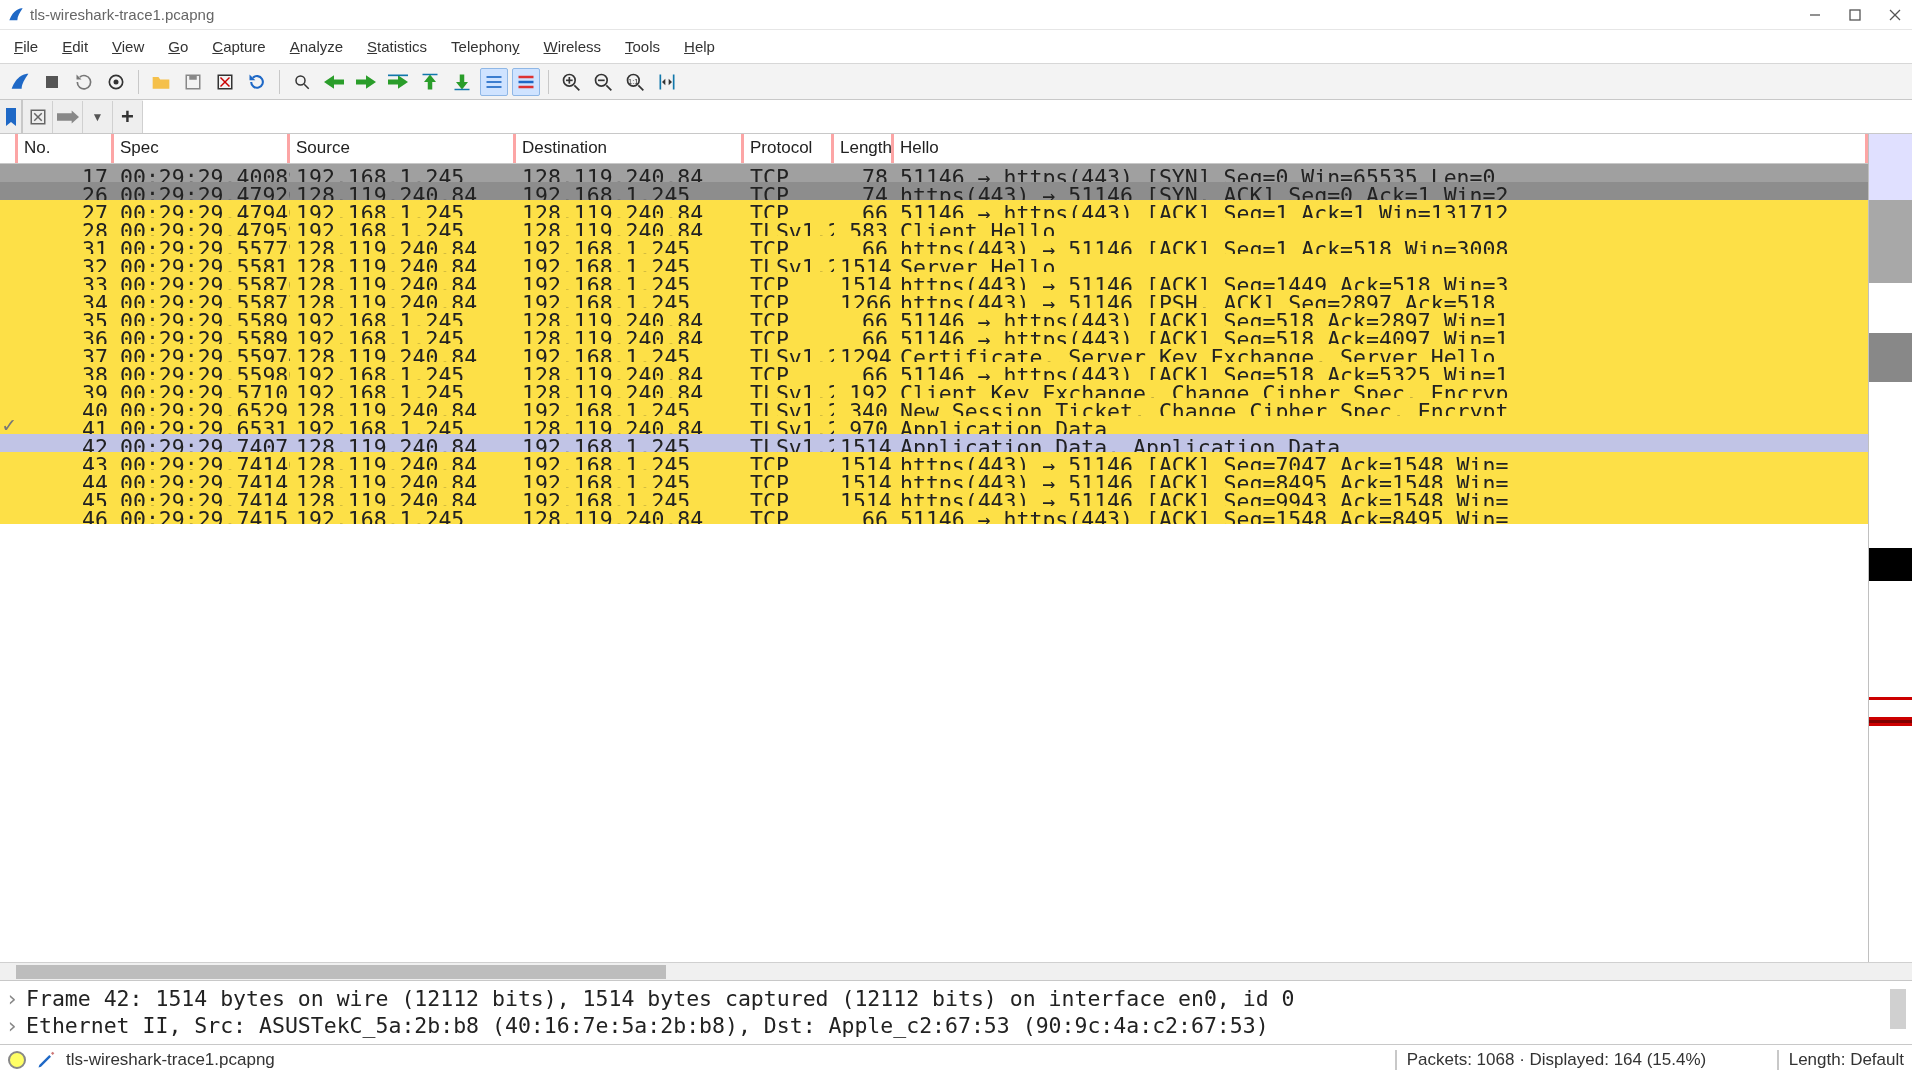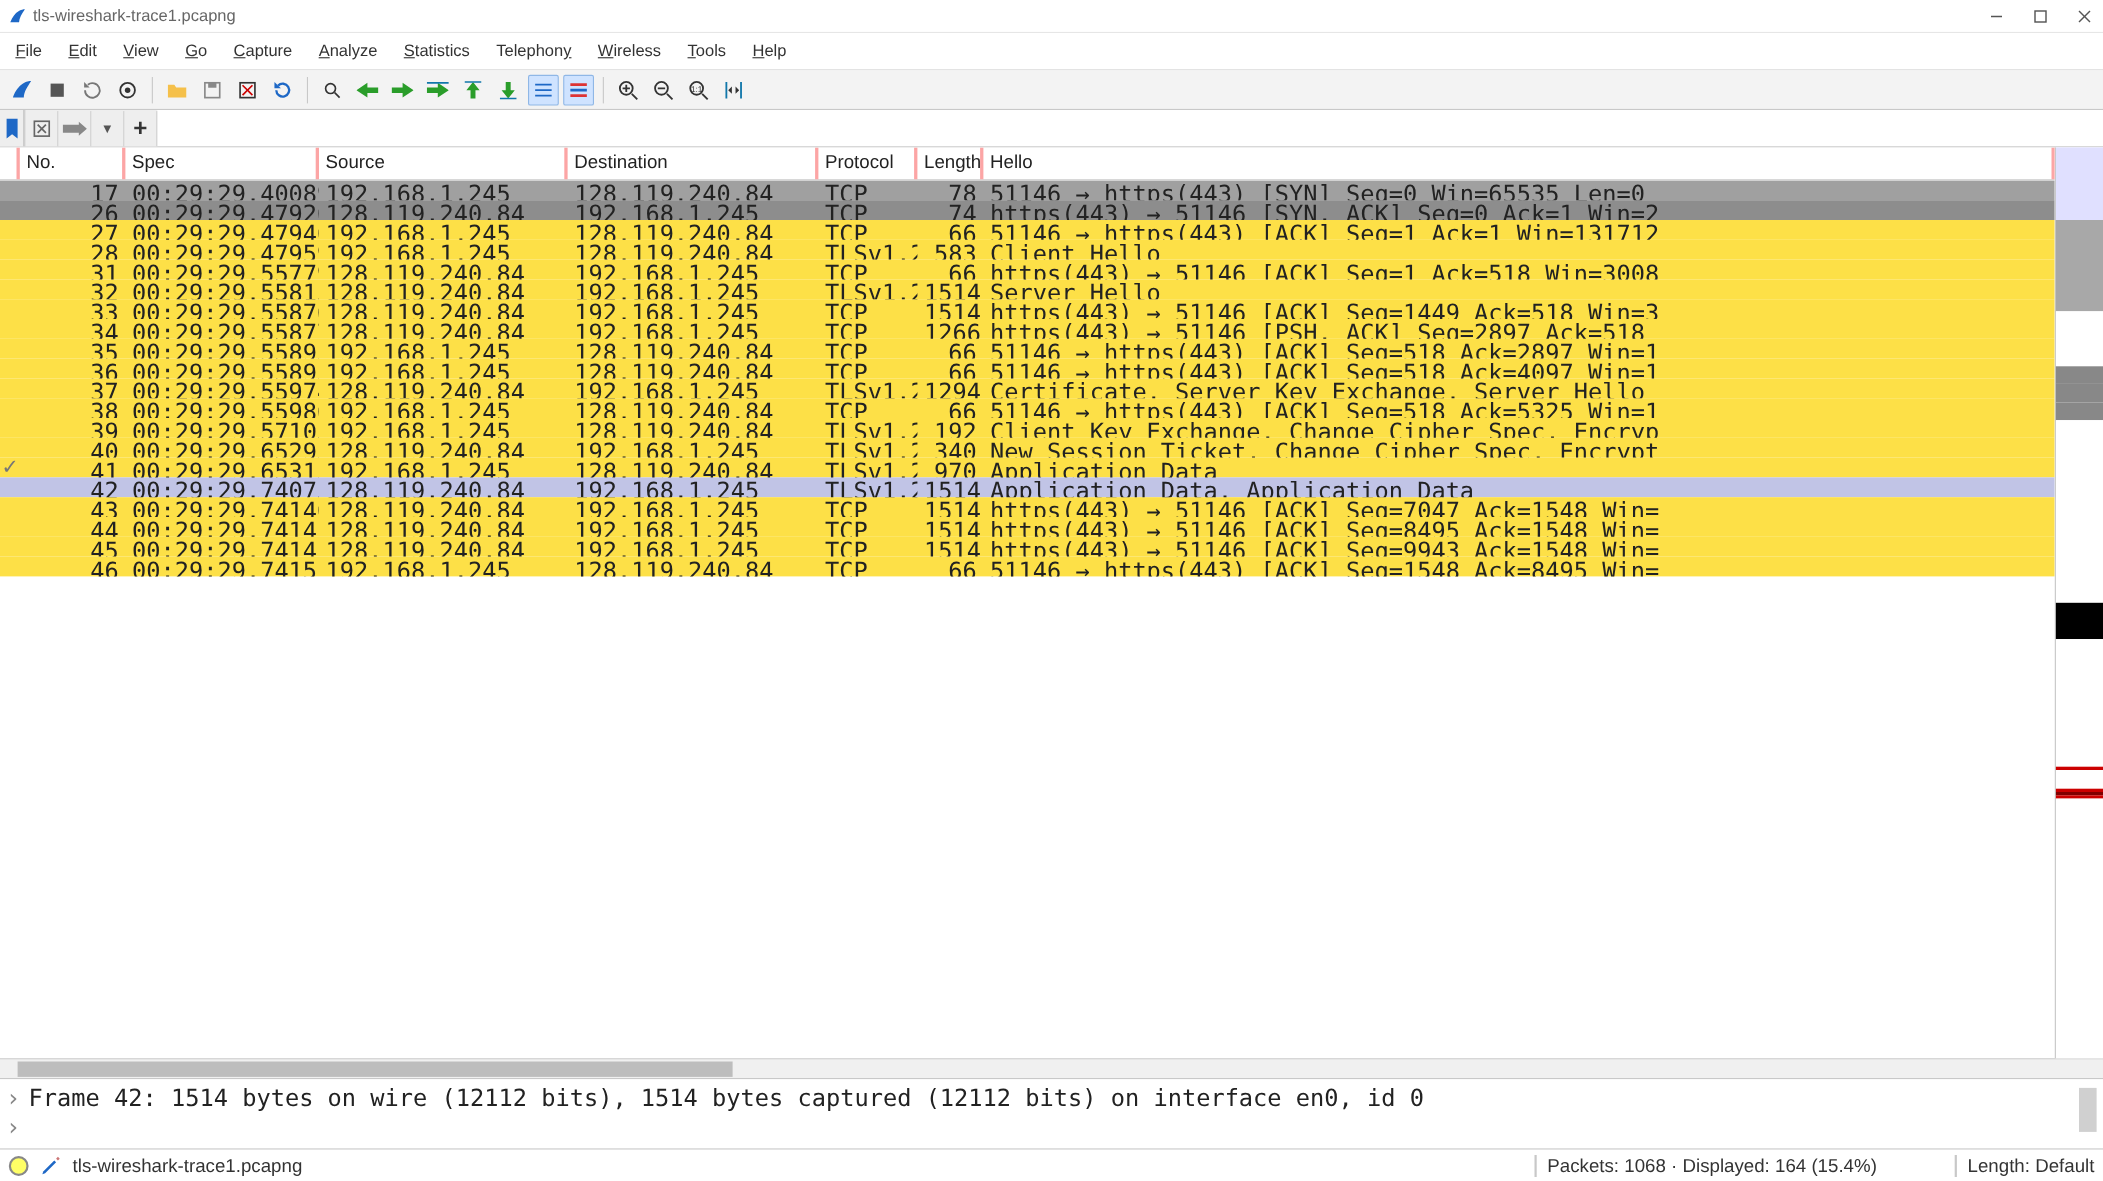--- a/index.html
+++ b/index.html
@@ -299,20 +299,21 @@
   <div class="thumb"></div>
 </div>
 
 <div class="details">
   <div class="dline">
       <span class="caret">›</span>
       <span>Frame 42: 1514 bytes on wire (12112 bits), 1514 bytes captured (12112 bits) on interface en0, id 0</span>
     </div>
   <div class="dline">
       <span class="caret">›</span>
+      <span>Ethernet II, Src: ASUSTekC_5a:2b:b8 (40:16:7e:5a:2b:b8), Dst: Apple_c2:67:53 (90:9c:4a:c2:67:53)</span>
     </div>
   <div class="details-scroll"></div>
 </div>
 
 <div class="statusbar">
   <div class="status-left">
     <span class="circle-yellow"></span>
     <span>
         <svg width="20" height="20" viewBox="0 0 24 24">
           <path fill="#1e68c6" d="M3 21l3-1 12-12-2-2L4 18z"></path>

